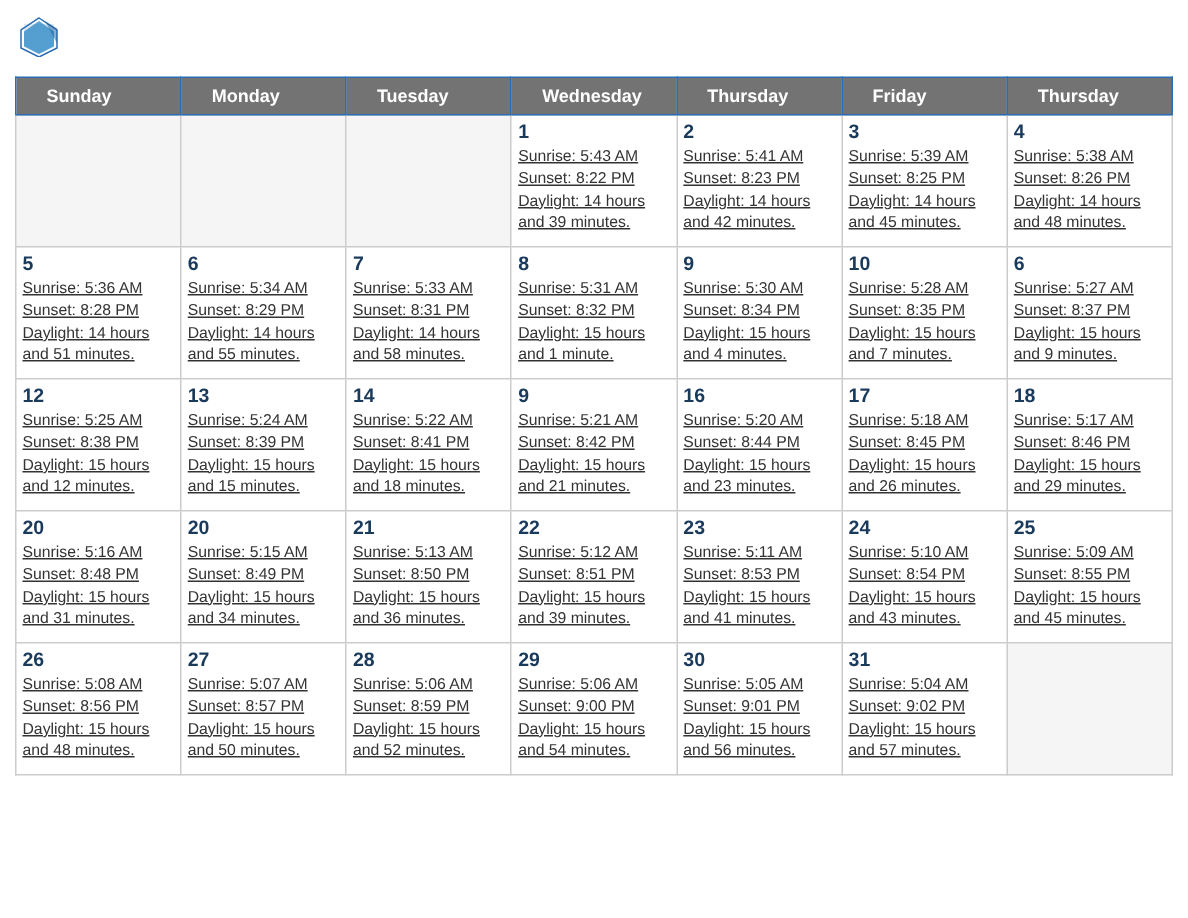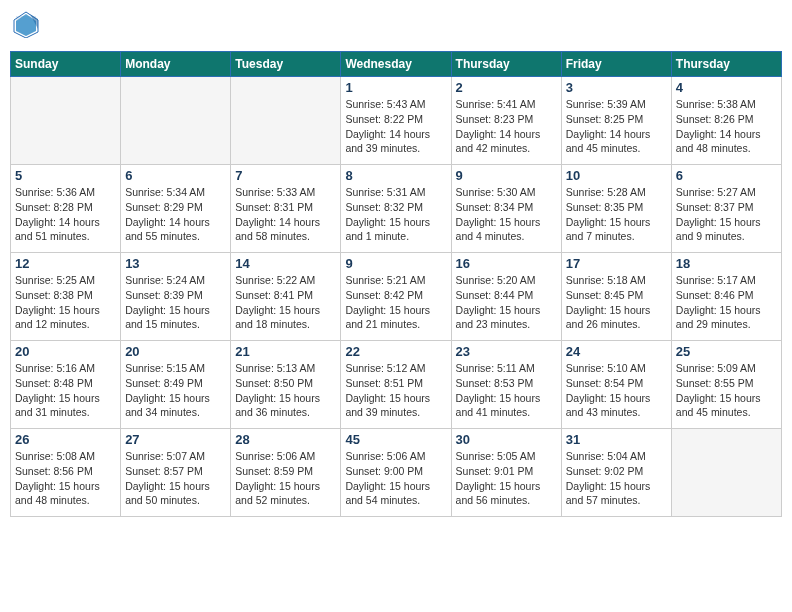--- a/index.html
+++ b/index.html
@@ -43,23 +43,23 @@
     .subtitle {
       font-size: 15px;
       color: #333;
     }
     .calendar {
       width: 100%;
       border-collapse: collapse;
       font-size: 11px;
     }
     .calendar th {
-      background: #0f766e;
+      background: #737373;
       color: #fff;
-      padding: 5px 4px;
+      padding: 5px 20px;
       text-align: left;
       font-size: 12px;
       font-weight: bold;
       border: 1px solid #2a6db5;
     }
     .calendar td {
       border: 1px solid #ccc;
       vertical-align: top;
       padding: 3px 4px;
       height: 88px;
@@ -73,20 +73,21 @@
       font-size: 13px;
       font-weight: bold;
       color: #1a3a5c;
       display: block;
       margin-bottom: 2px;
     }
     .day-info {
       color: #333;
       font-size: 10.5px;
       line-height: 1.4;
+      text-decoration: underline;
     }
   </style>
 </head>
 <body>
 
 <div class="header">
   <div class="logo">
     <div>
       <div style="display:flex;align-items:center;">
         <div class="logo-text">
@@ -238,21 +239,21 @@
         </td>
         <td>
           <span class="day-number">27</span>
           <div class="day-info">Sunrise: 5:07 AM<br>Sunset: 8:57 PM<br>Daylight: 15 hours<br>and 50 minutes.</div>
         </td>
         <td>
           <span class="day-number">28</span>
           <div class="day-info">Sunrise: 5:06 AM<br>Sunset: 8:59 PM<br>Daylight: 15 hours<br>and 52 minutes.</div>
         </td>
         <td>
-          <span class="day-number">45</span>
+          <span class="day-number">29</span>
           <div class="day-info">Sunrise: 5:06 AM<br>Sunset: 9:00 PM<br>Daylight: 15 hours<br>and 54 minutes.</div>
         </td>
         <td>
           <span class="day-number">30</span>
           <div class="day-info">Sunrise: 5:05 AM<br>Sunset: 9:01 PM<br>Daylight: 15 hours<br>and 56 minutes.</div>
         </td>
         <td>
           <span class="day-number">31</span>
           <div class="day-info">Sunrise: 5:04 AM<br>Sunset: 9:02 PM<br>Daylight: 15 hours<br>and 57 minutes.</div>
         </td>

